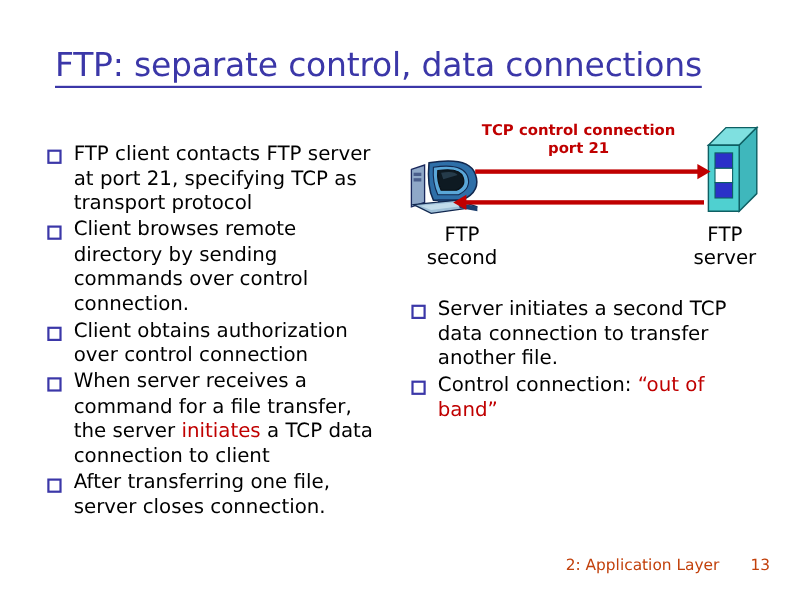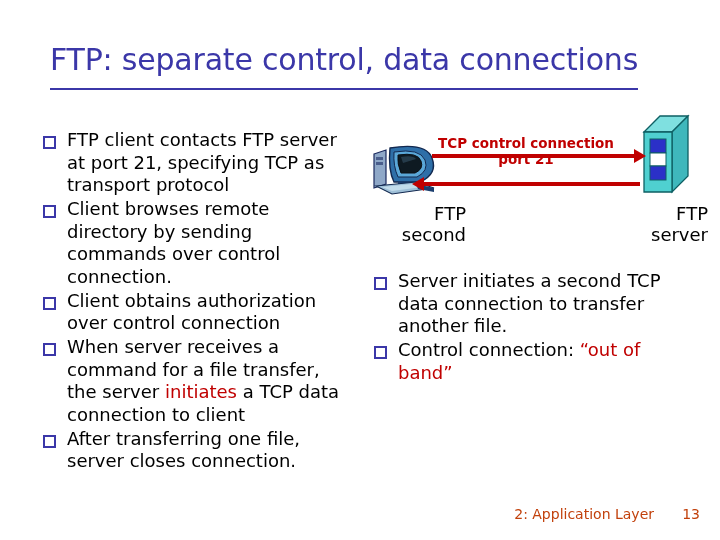--- a/index.html
+++ b/index.html
@@ -32,21 +32,21 @@
     font-family: "DejaVu Sans", sans-serif;
     font-size: 30px;
     line-height: 1.05;
     color: #3B37A8;
     letter-spacing: -0.2px;
     white-space: nowrap;
   }
   .title-inner {
     display: inline-block;
     border-bottom: 2px solid #3B37A8;
-    padding-bottom: 12px;
+    padding-bottom: 2px;
   }
 
   
   .bullets {
     position: absolute;
     font-size: 18px;
     line-height: 1.26;
     color: #000000;
   }
   .bullet-row {
@@ -91,31 +91,30 @@
   }
 
   .diag-label {
     position: absolute;
     color: #C00000;
     font-size: 13.5px;
     line-height: 1.15;
     text-align: center;
     font-weight: bold;
     white-space: nowrap;
-    margin-top: 24px;
   }
   #label-control { left: 46px; top: 8px; width: 240px; }
   #label-data    { left: 70px; top: 92px; width: 210px; }
 
   .node-label {
     position: absolute;
     color: #000000;
     font-size: 18px;
     line-height: 1.16;
-    text-align: right;
+    text-align: center;
     white-space: nowrap;
   }
   #label-client { left: 14px; top: 100px; width: 92px; }
   #label-server { left: 250px; top: 100px; width: 98px; }
 
   
   .arrow-line {
     position: absolute;
     background: #C00000;
     height: 4px;

